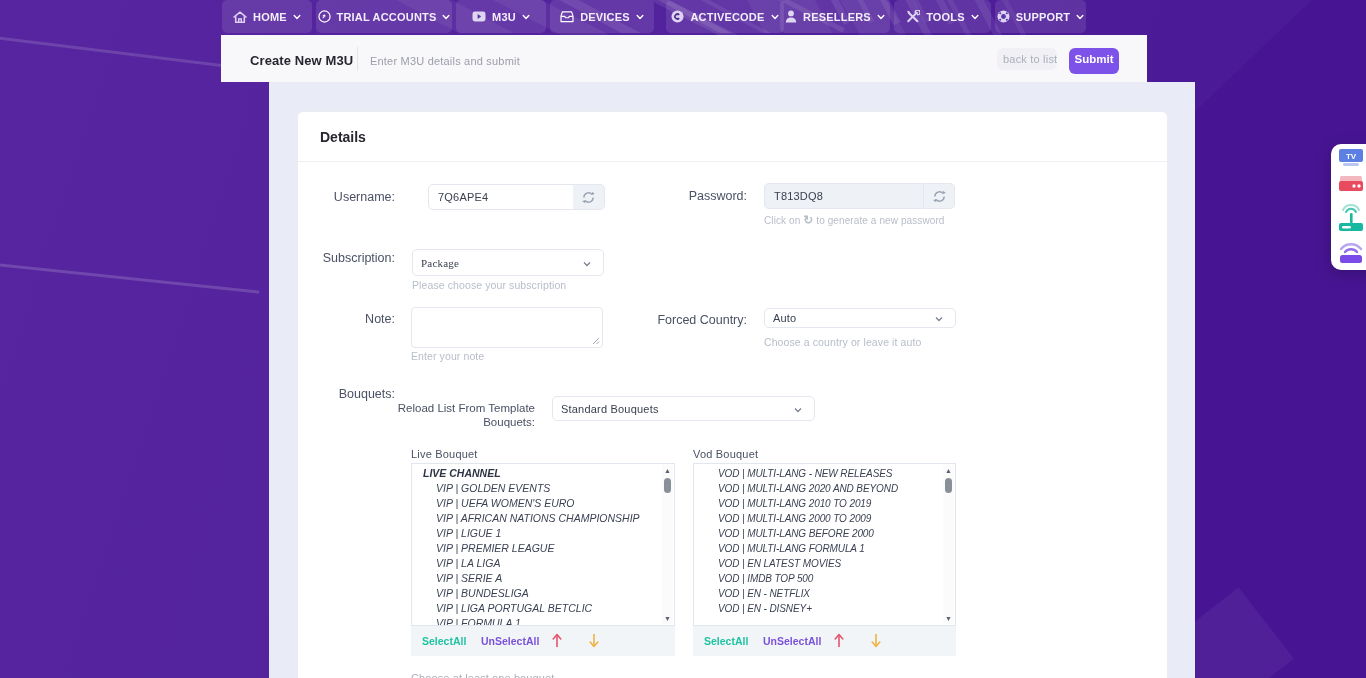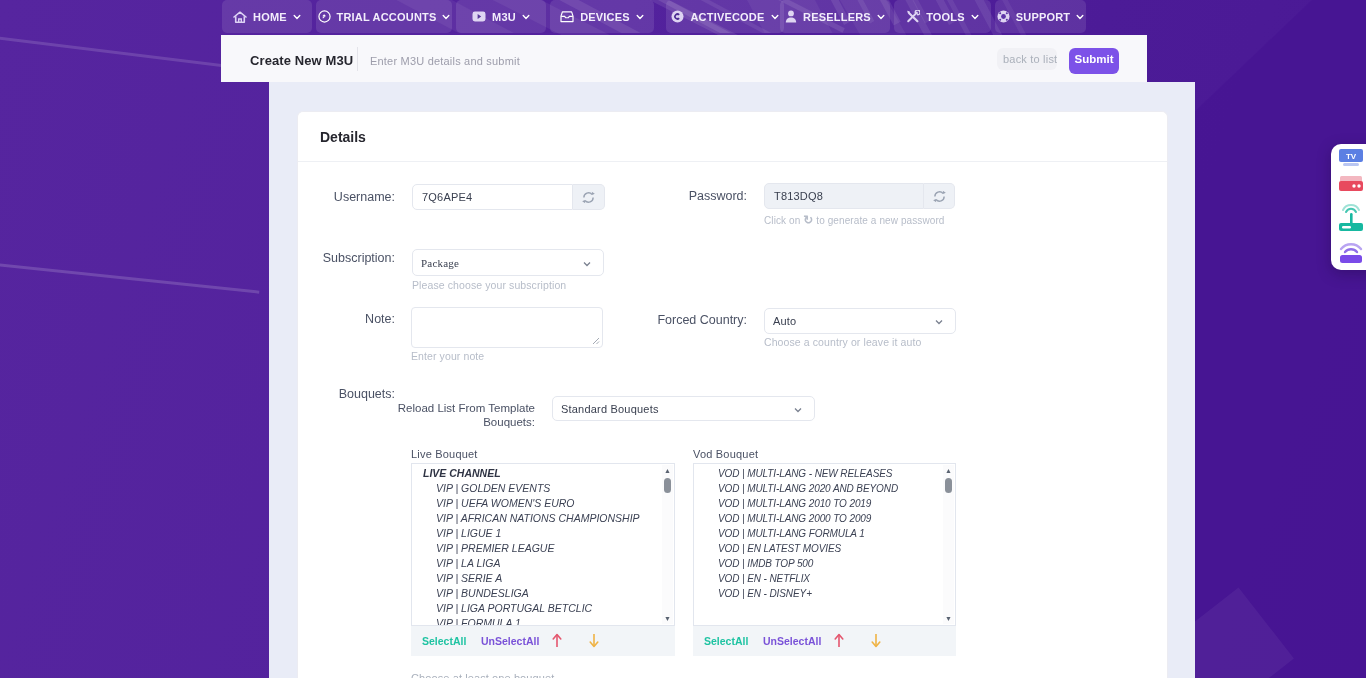--- a/index.html
+++ b/index.html
@@ -192,21 +192,21 @@
 
   <div id="content">
     <div id="card">
       <div class="chead">
           <div class="t">Details</div>
         </div>
     </div>
   </div>
 
   <div class="lab" style="left:245px; width:150px; top:190px;">Username:</div>
-  <div class="inp" style="left:412px; top:184px; width:161px; height:26px;text-align:right;">7Q6APE4</div>
+  <div class="inp" style="left:428px; top:184px; width:161px; height:26px;text-align:right;">7Q6APE4</div>
   <div class="addon" style="left:573px; top:184px; width:32px; height:26px;">
     <svg width="13" height="13" viewBox="0 0 14 14">
         <path d="M12 7 A5 5 0 0 1 3.2 10.3 M2 7 A5 5 0 0 1 10.8 3.7" fill="none" stroke="#9aa3b2" stroke-width="1.5"></path>
         <path d="M10.6 0.9 L10.9 4.2 L13.8 2.9 Z" fill="#9aa3b2"></path>
         <path d="M3.4 13.1 L3.1 9.8 L0.2 11.1 Z" fill="#9aa3b2"></path>
       </svg>
   </div>
 
   <div class="lab" style="left:597px; width:150px; top:189px;">Password:</div>
   <div class="inp" style="left:764px; top:183px; width:160px; height:26px; background:#eef1f6;">T813DQ8</div>
@@ -227,21 +227,21 @@
 
   <div class="lab" style="left:245px; width:150px; top:312px;">Note:</div>
   <div class="ta" style="left:411px; top:307px; width:192px; height:41px;">
     <svg style="position:absolute; right:2px; bottom:2px;" width="8" height="8" viewBox="0 0 8 8">
         <path d="M7 1 L1 7 M7 4.5 L4.5 7" stroke="#9aa0ab" stroke-width="0.9" fill="none"></path>
       </svg>
   </div>
   <div class="hint" style="left:411px; top:350px;">Enter your note</div>
 
   <div class="lab" style="left:597px; width:150px; top:313px;">Forced Country:</div>
-  <div class="sel" style="left:764px; top:308px; width:192px; height:26px;text-align:center;">Auto<svg class="ch" viewBox="0 0 8 8">
+  <div class="sel" style="left:764px; top:308px; width:192px; height:20px;text-align:center;">Auto<svg class="ch" viewBox="0 0 8 8">
         <path d="M1 2.5 L4 5.5 L7 2.5" fill="none" stroke="#7a8190" stroke-width="1.3"></path>
       </svg></div>
   <div class="hint" style="left:764px; top:336px;">Choose a country or leave it auto</div>
 
   <div class="lab" style="left:245px; width:150px; top:387px;">Bouquets:</div>
   <div style="position:absolute; right:831px; top:401px; text-align:right; font-size:11.5px; color:#4a5164; line-height:14px; white-space:nowrap;">Reload List From Template<br>Bouquets:</div>
   <div class="sel" style="left:552px; top:396px; width:263px; height:25px;">Standard Bouquets<svg class="ch" viewBox="0 0 8 8">
         <path d="M1 2.5 L4 5.5 L7 2.5" fill="none" stroke="#7a8190" stroke-width="1.3"></path>
       </svg></div>
 
@@ -280,20 +280,21 @@
         <path d="M1.2 9 L5 13.4 L8.8 9" stroke="#efb344" stroke-width="1.6" fill="none" stroke-linejoin="round" stroke-linecap="round"></path>
       </svg>
   </div>
 
   <div class="lbox" style="left:693px; top:463px; width:263px; height:163px; font-size:10px; letter-spacing:-0.1px;">
     <div style="padding-top:2px;">
       <div class="row ind">VOD | MULTI-LANG - NEW RELEASES</div>
       <div class="row ind">VOD | MULTI-LANG 2020 AND BEYOND</div>
       <div class="row ind">VOD | MULTI-LANG 2010 TO 2019</div>
       <div class="row ind">VOD | MULTI-LANG 2000 TO 2009</div>
+      <div class="row ind">VOD | MULTI-LANG BEFORE 2000</div>
       <div class="row ind">VOD | MULTI-LANG FORMULA 1</div>
       <div class="row ind">VOD | EN LATEST MOVIES</div>
       <div class="row ind">VOD | IMDB TOP 500</div>
       <div class="row ind">VOD | EN - NETFLIX</div>
       <div class="row ind">VOD | EN - DISNEY+</div>
     </div>
     <div class="sbar">
       <div class="arr" style="top:0;">▲</div>
       <div class="thumb" style="top:13px; height:15px;"></div>
       <div class="arr" style="bottom:0;">▼</div>

